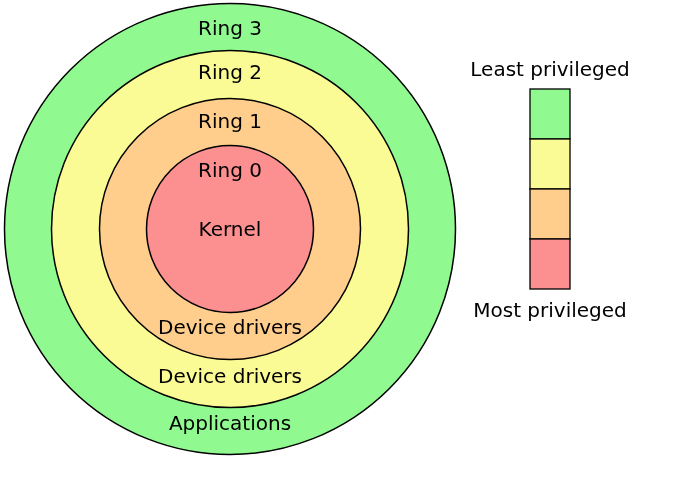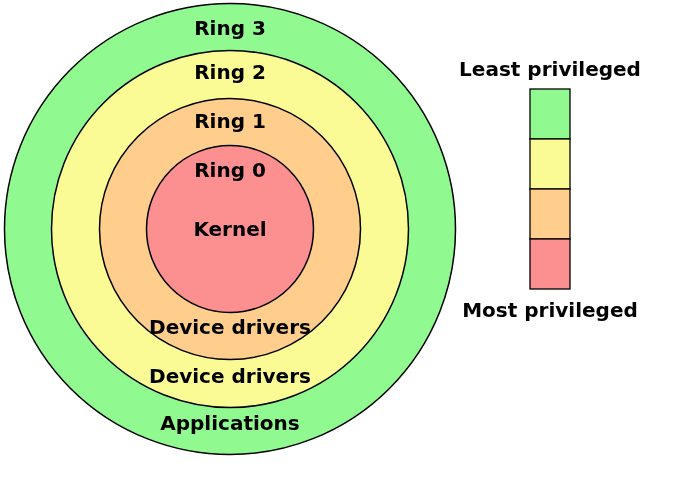--- a/index.html
+++ b/index.html
@@ -7,21 +7,20 @@
     padding: 0;
     background: #ffffff;
   }
   .canvas {
     position: relative;
     width: 677px;
     height: 477px;
     background: #ffffff;
     overflow: hidden;
     font-family: "DejaVu Sans", sans-serif;
-    font-weight: bold;
   }
   svg text {
     font-family: "DejaVu Sans", sans-serif;
     font-size: 20px;
     fill: #000000;
   }
   .ring-circle {
     stroke: #000000;
     stroke-width: 1.5;
   }

